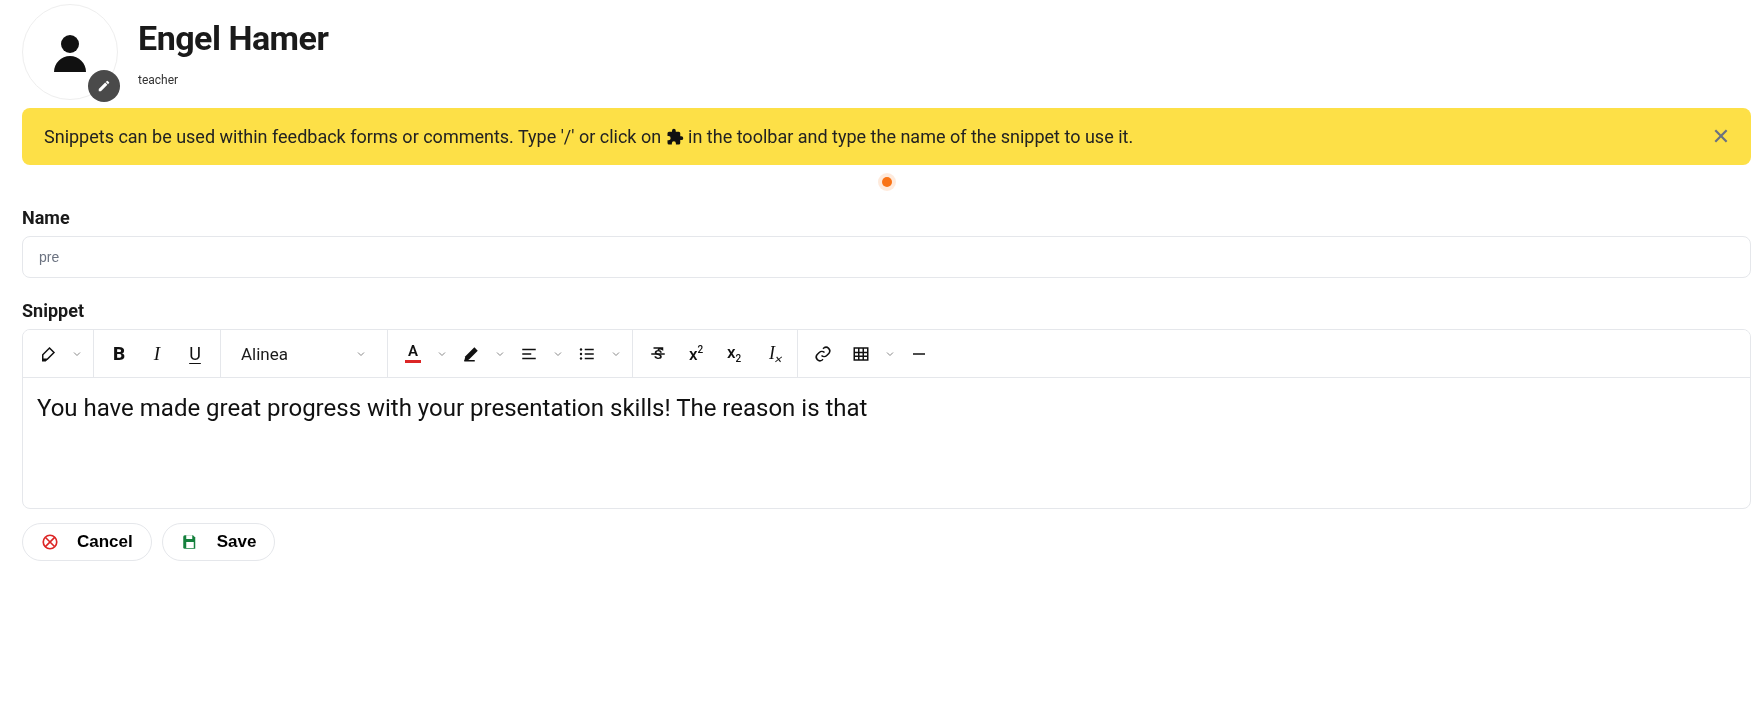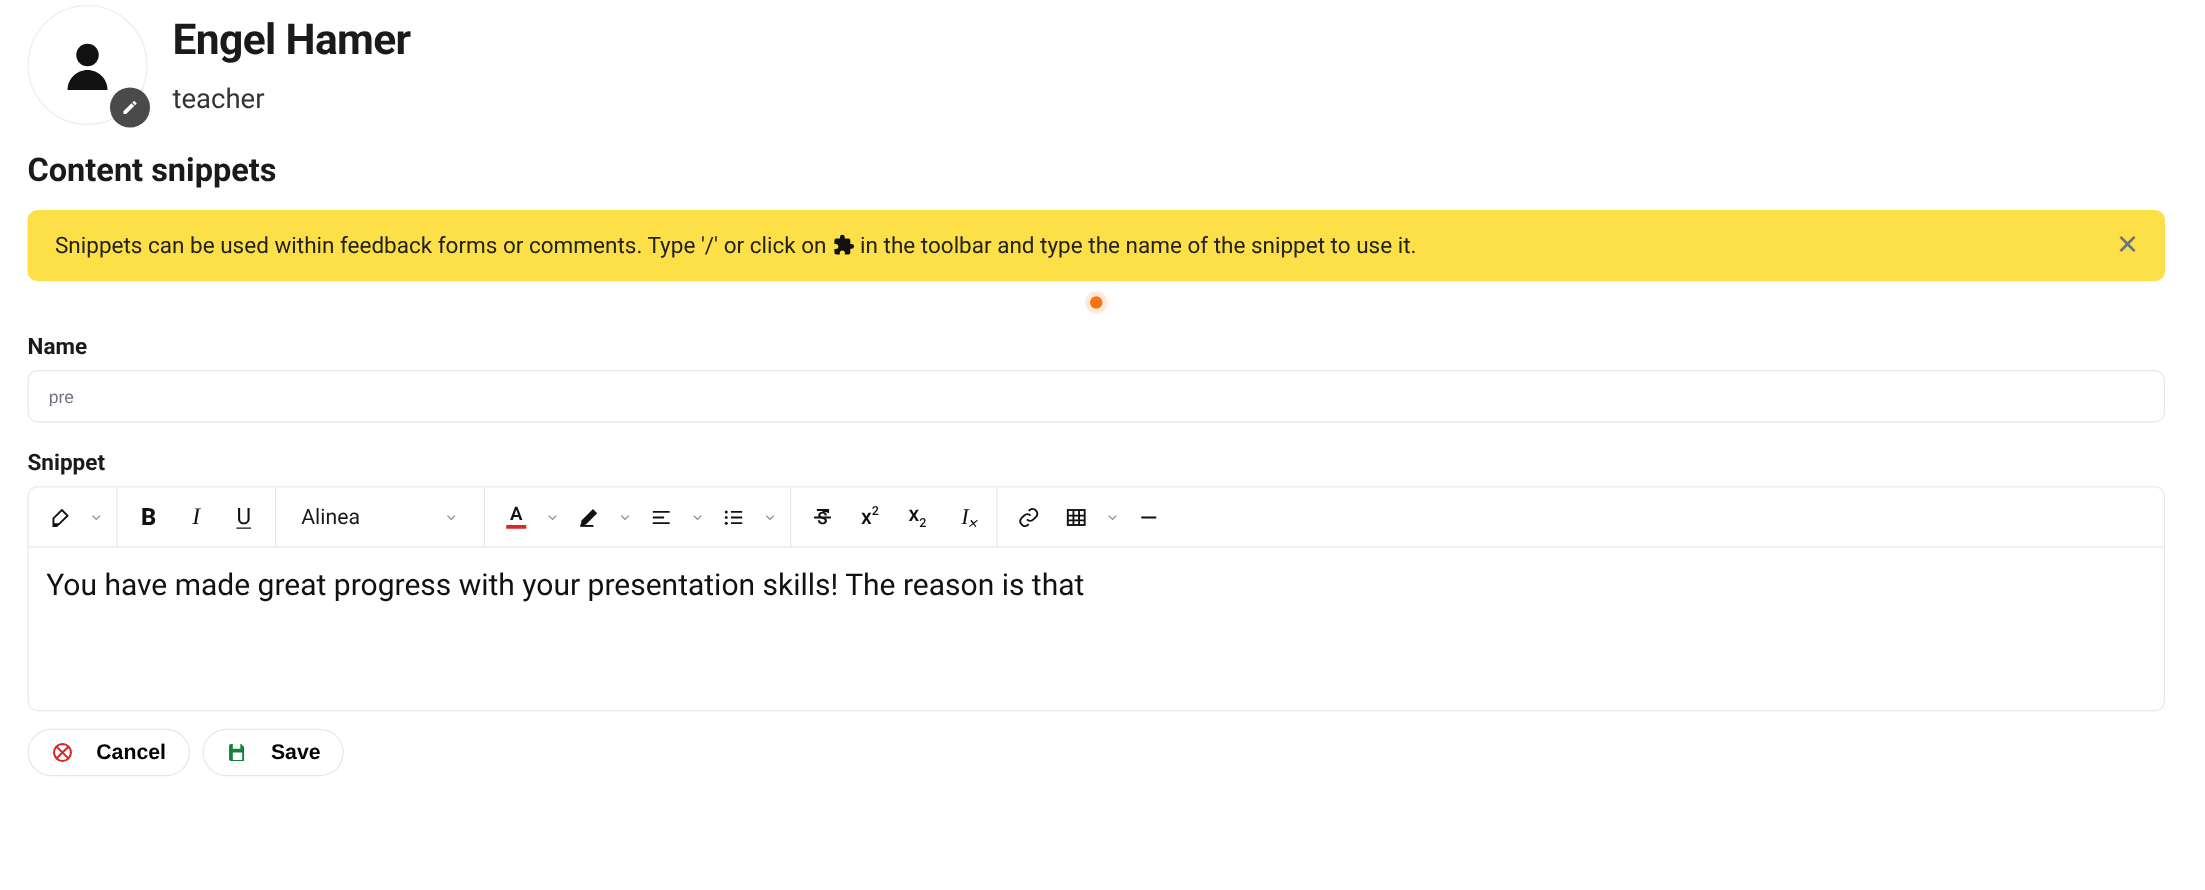--- a/index.html
+++ b/index.html
@@ -3,32 +3,32 @@
 <meta charset="utf-8">
 <style>
   * { box-sizing: border-box; }
   html, body {
     margin: 0;
     padding: 0;
     font-family: -apple-system, BlinkMacSystemFont, "Segoe UI", Roboto, "Helvetica Neue", Arial, sans-serif;
     background: #fff;
     color: #1a1a1a;
   }
-  .page { padding: 4px 32px 30px 22px; width: 1764px; }
+  .page { padding: 4px 13px 30px 22px; width: 1764px; }
 
   
   .profile-row { display: flex; align-items: center; gap: 20px; margin-bottom: 8px; }
   .avatar-wrap { position: relative; width: 96px; height: 96px; }
   .avatar { width: 96px; height: 96px; border-radius: 50%; background: #fff; border: 1px solid #eee; display:flex; align-items:center; justify-content:center; }
   .avatar svg { width: 48px; height: 48px; }
   .avatar-edit { position: absolute; right: -2px; bottom: -2px; width: 32px; height: 32px; border-radius: 50%; background: #4a4a4a; display:flex; align-items:center; justify-content:center; cursor:pointer; }
   .avatar-edit svg { width: 14px; height: 14px; fill: #fff; }
   .name-block { display:flex; flex-direction:column; }
   .user-name { font-size: 34px; font-weight: 700; margin:0; letter-spacing: -0.5px; }
-  .user-role { font-size: 22px; color: #333; margin-top: 15px; }
+  .user-role { font-size: 12px; color: #333; margin-top: 15px; }
 
   .section-title { font-size: 26px; font-weight: 700; margin: 22px 0 16px 0; }
 
   
   .info-banner {
     background: #fde047;
     border-radius: 8px;
     padding: 18px 50px 18px 22px;
     position: relative;
     font-size: 18px;
@@ -131,21 +131,20 @@
             <path d="M3 17.25V21h3.75L17.81 9.94l-3.75-3.75L3 17.25zM20.71 7.04a1 1 0 0 0 0-1.41l-2.34-2.34a1 1 0 0 0-1.41 0l-1.83 1.83 3.75 3.75 1.83-1.83z"></path>
           </svg>
       </div>
     </div>
     <div class="name-block">
       <h1 class="user-name">Engel Hamer</h1>
       <div class="user-role">teacher</div>
     </div>
   </div>
 
-  <h2 class="section-title">Content snippets</h2>
 
   
   <div class="info-banner">
     <span>Snippets can be used within feedback forms or comments. Type '/' or click on </span>
     <span class="puzzle-inline">
       <svg viewBox="0 0 24 24">
           <path d="M20.5 11H19V7a2 2 0 0 0-2-2h-4V3.5a2.5 2.5 0 1 0-5 0V5H4a2 2 0 0 0-2 2v3.8h1.5a2.7 2.7 0 0 1 0 5.4H2V20a2 2 0 0 0 2 2h3.8v-1.5a2.7 2.7 0 0 1 5.4 0V22H17a2 2 0 0 0 2-2v-4h1.5a2.5 2.5 0 1 0 0-5z"></path>
         </svg>
     </span>
     <span> in the toolbar and type the name of the snippet to use it.</span>

